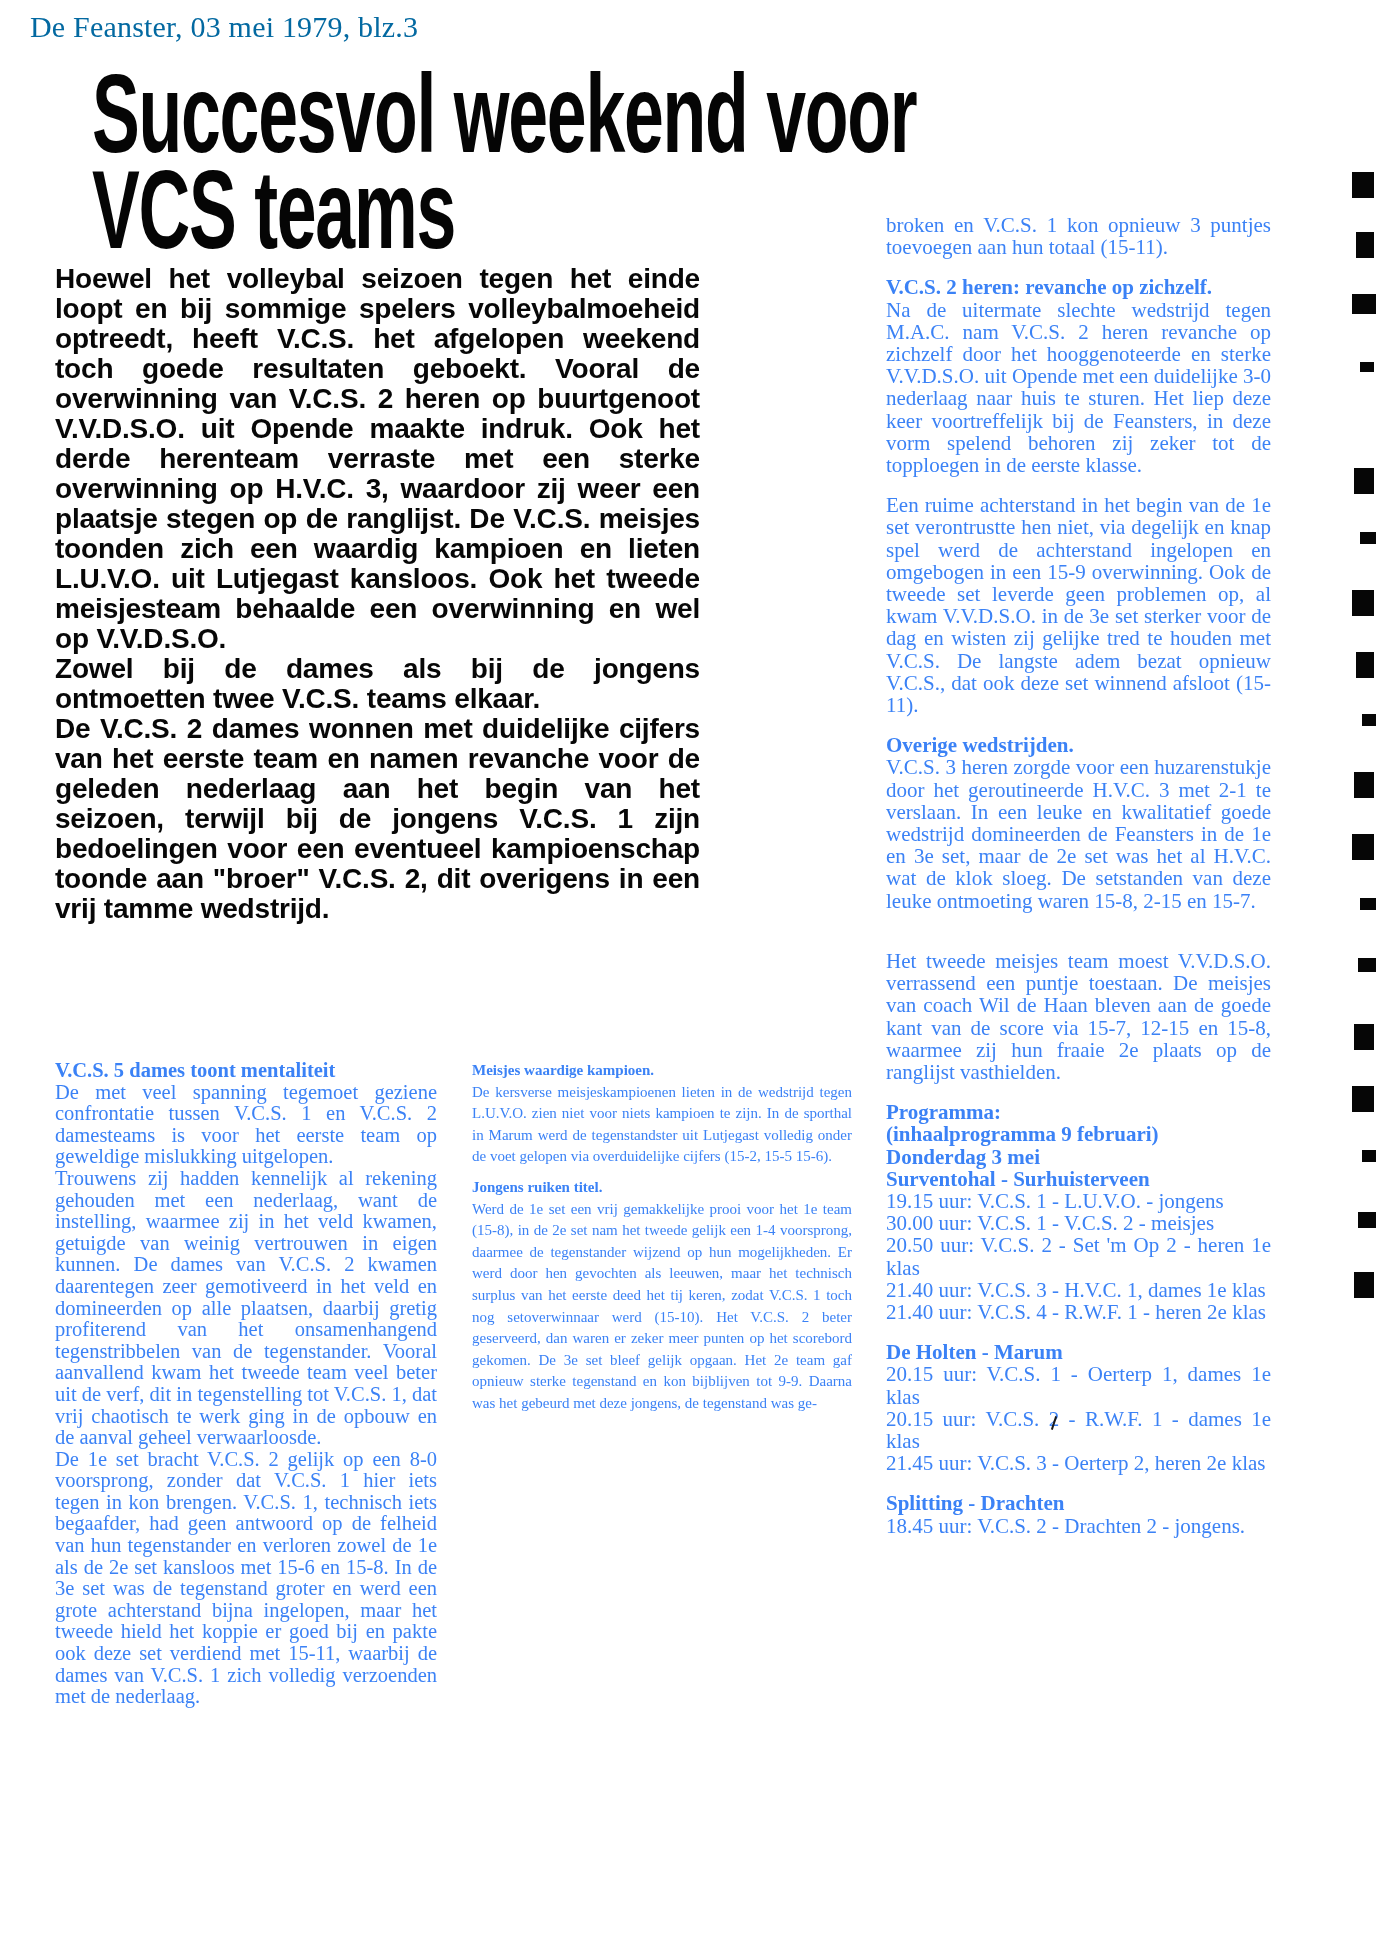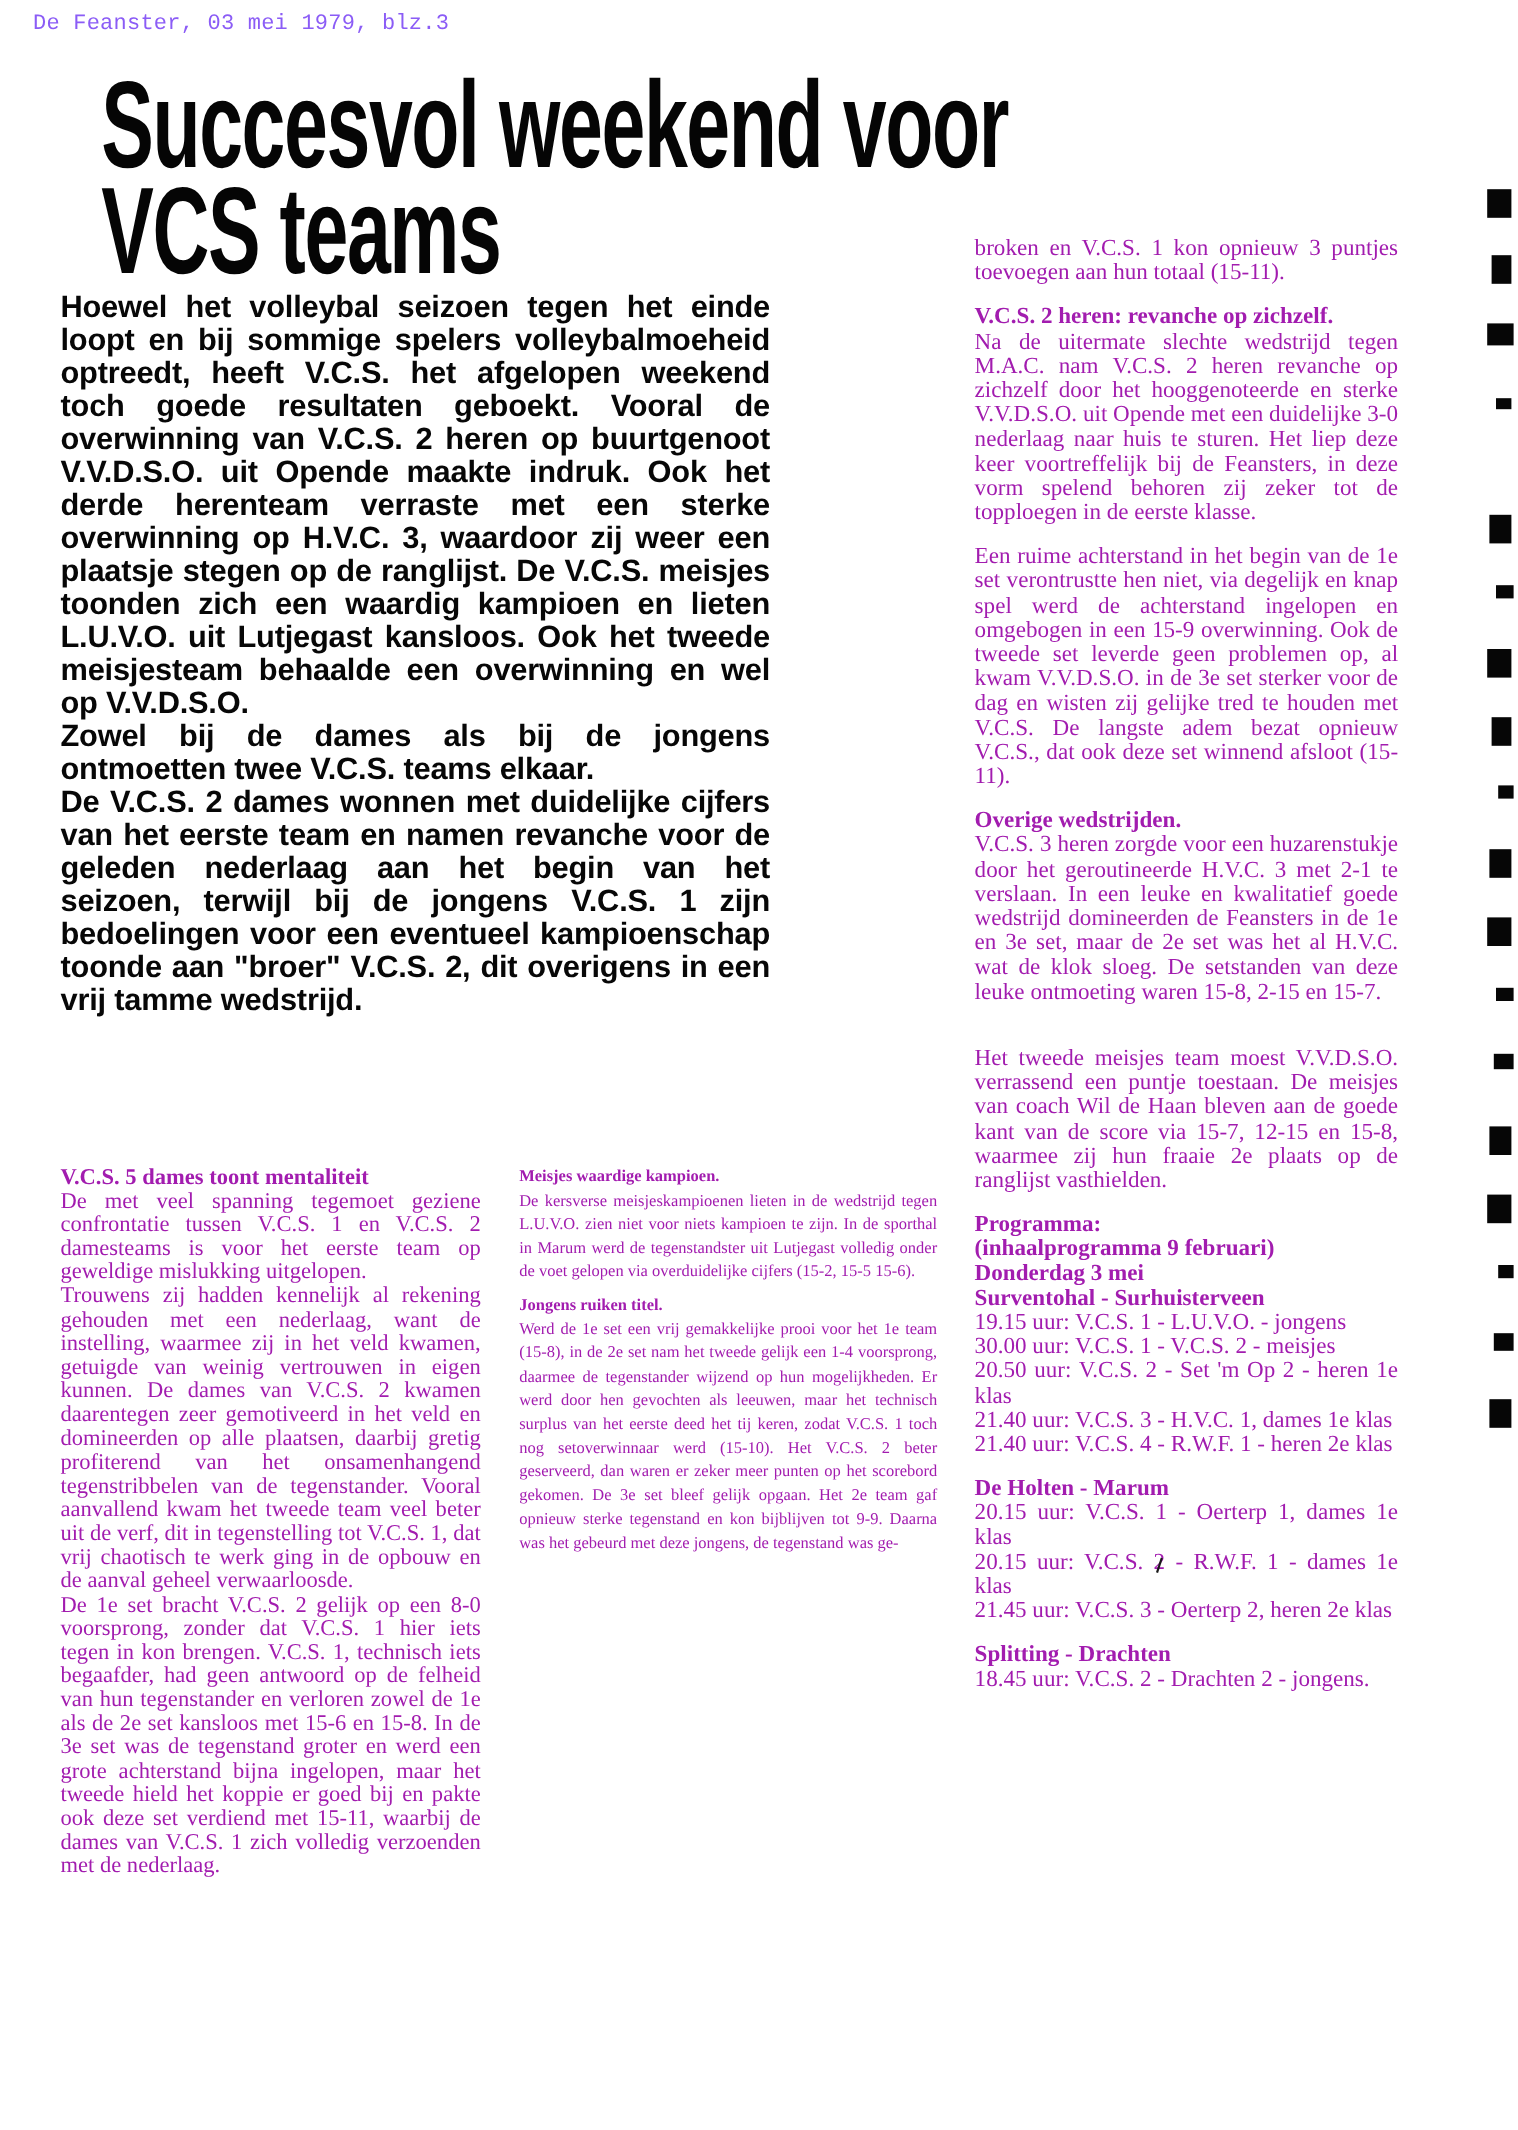--- a/index.html
+++ b/index.html
@@ -6,22 +6,22 @@
   body{
     width:1380px;height:1936px;
     background:#ffffff;
     position:relative;
     overflow:hidden;
     font-family:"Liberation Serif", serif;
     color:#0d0d0d;
   }
   .src{
     position:absolute;left:30px;top:10px;
-    font-family:Liberation Mono, monospace;
-    font-size:20px;color:#8b5cf6;letter-spacing:0.2px;
+    font-family:Liberation Serif, serif;
+    font-size:30px;color:#0369a1;letter-spacing:0.2px;
     white-space:nowrap;
   }
   .hl{
     position:absolute;left:92px;
     font-family:"Liberation Sans", sans-serif;
     font-weight:700;
     font-size:112px;
     line-height:100px;
     color:#050505;
     white-space:nowrap;
@@ -37,21 +37,21 @@
     font-weight:700;
     font-size:28px;line-height:30px;
     text-align:justify;
     color:#070707;
     letter-spacing:-0.2px;
   }
   .intro p{margin:0;}
   .col{
     position:absolute;
     text-align:justify;
-    color:#a21caf;
+    color:#3b82f6;
   }
   .col p{margin:0;}
   .col1{left:55px;top:1060px;width:382px;font-size:20.5px;line-height:21.6px;}
   .col2{left:472px;top:1060px;width:380px;font-size:15px;line-height:21.6px;}
   .col3{left:886px;top:214px;width:385px;font-size:21px;line-height:22.2px;}
   .b{font-weight:700;}
   .h{font-weight:700;}
   .gap{margin-top:18px !important;}
   .gap-sm{margin-top:9px !important;}
   .biggap{margin-top:38px !important;}

